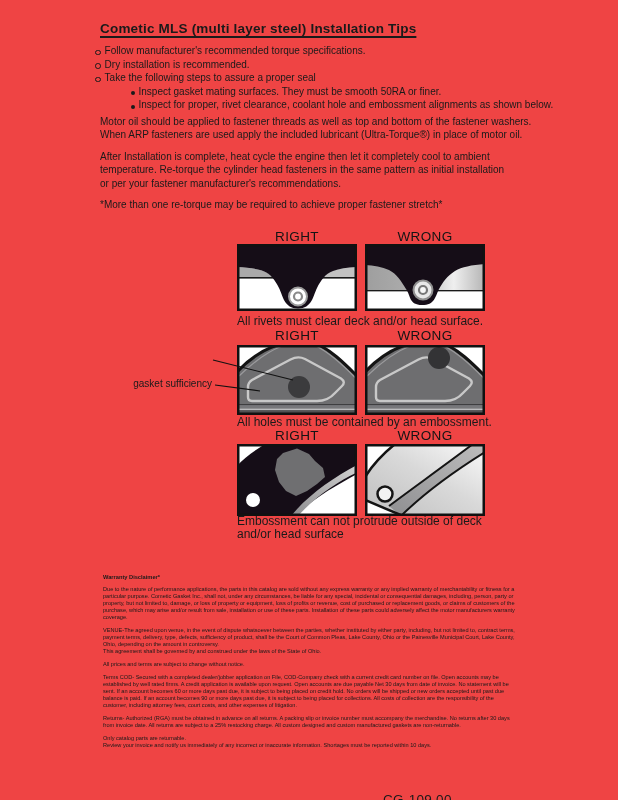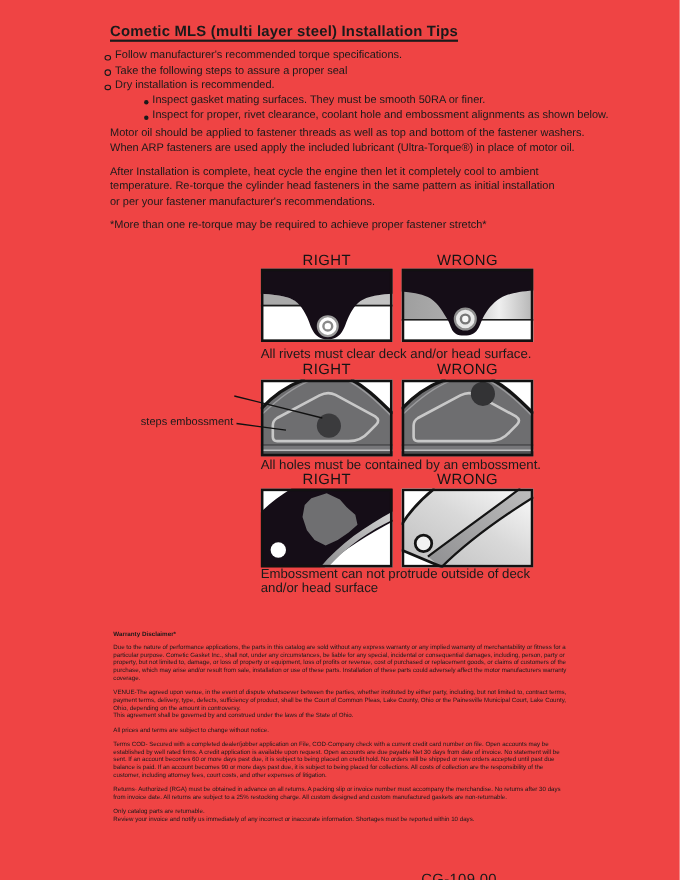--- a/index.html
+++ b/index.html
@@ -60,25 +60,25 @@
 
   <div class="title">Cometic MLS (multi layer steel) Installation Tips</div>
 
   <div class="bullets">
     <div class="b-row">
       <span class="circle-bullet"></span>
       <span>Follow manufacturer's recommended torque specifications.</span>
     </div>
     <div class="b-row">
       <span class="circle-bullet"></span>
-      <span>Take the following steps to assure a proper seal</span>
+      <span>Dry installation is recommended.</span>
     </div>
     <div class="b-row">
       <span class="circle-bullet"></span>
-      <span>Dry installation is recommended.</span>
+      <span>Take the following steps to assure a proper seal</span>
     </div>
     <div class="b-row sub">
       <span class="dot-bullet"></span>
       <span>Inspect gasket mating surfaces.  They must be smooth 50RA or finer.</span>
     </div>
     <div class="b-row sub">
       <span class="dot-bullet"></span>
       <span>Inspect for proper, rivet clearance, coolant hole and embossment alignments as shown below.</span>
     </div>
   </div>
@@ -129,21 +129,21 @@
         <circle cx="58" cy="46" r="4" fill="#f7f7f7" stroke="#777777" stroke-width="2.2"></circle>
         <rect x="1.25" y="1.25" width="117.5" height="64.5" fill="none" stroke="#111111" stroke-width="2.5"></rect>
       </svg>
     </div>
 
     <div class="dg-caption" style="top:90px;">All rivets must clear deck and/or head surface.</div>
 
     <div class="dg-label" style="left:237px; top:103px;">RIGHT</div>
     <div class="dg-label" style="left:365px; top:103px;">WRONG</div>
 
-    <div class="callout" style="top:154px;">steps embossment</div>
+    <div class="callout" style="top:154px;">gasket sufficiency</div>
 
     <div class="panel" style="left:237px; top:120px;">
       <svg width="120" height="70" viewBox="0 0 120 70">
         <rect x="0" y="0" width="120" height="70" fill="#6e6e70"></rect>
         <rect x="0" y="59" width="120" height="1.2" fill="#3e3e40"></rect>
         <rect x="0" y="60.2" width="120" height="3.4" fill="#77777a"></rect>
         <rect x="0" y="63.6" width="120" height="1.6" fill="#bcbcbe"></rect>
         <rect x="0" y="65.2" width="120" height="4.8" fill="#525254"></rect>
         <path d="M0,0 L40,0 C26,5 12,14 0,27 Z" fill="#ffffff"></path>
         <path d="M40,0 C26,5 12,14 0,27" fill="none" stroke="#141414" stroke-width="3"></path>

